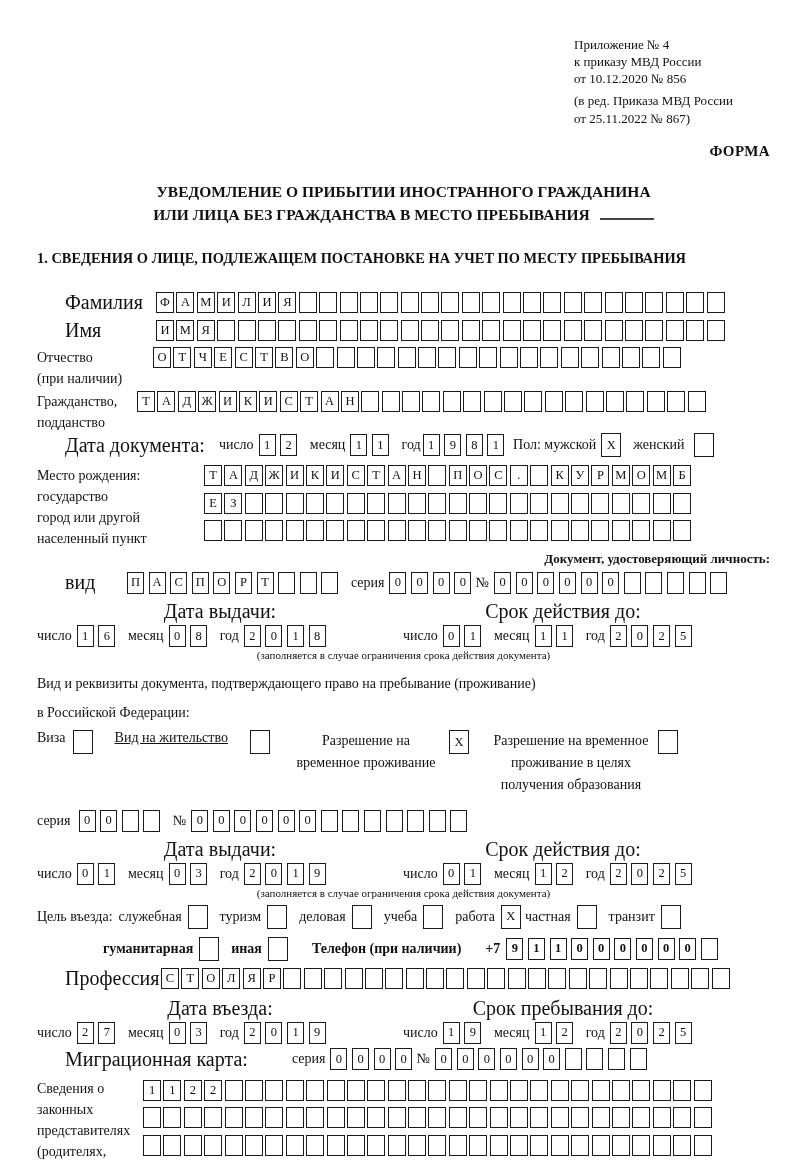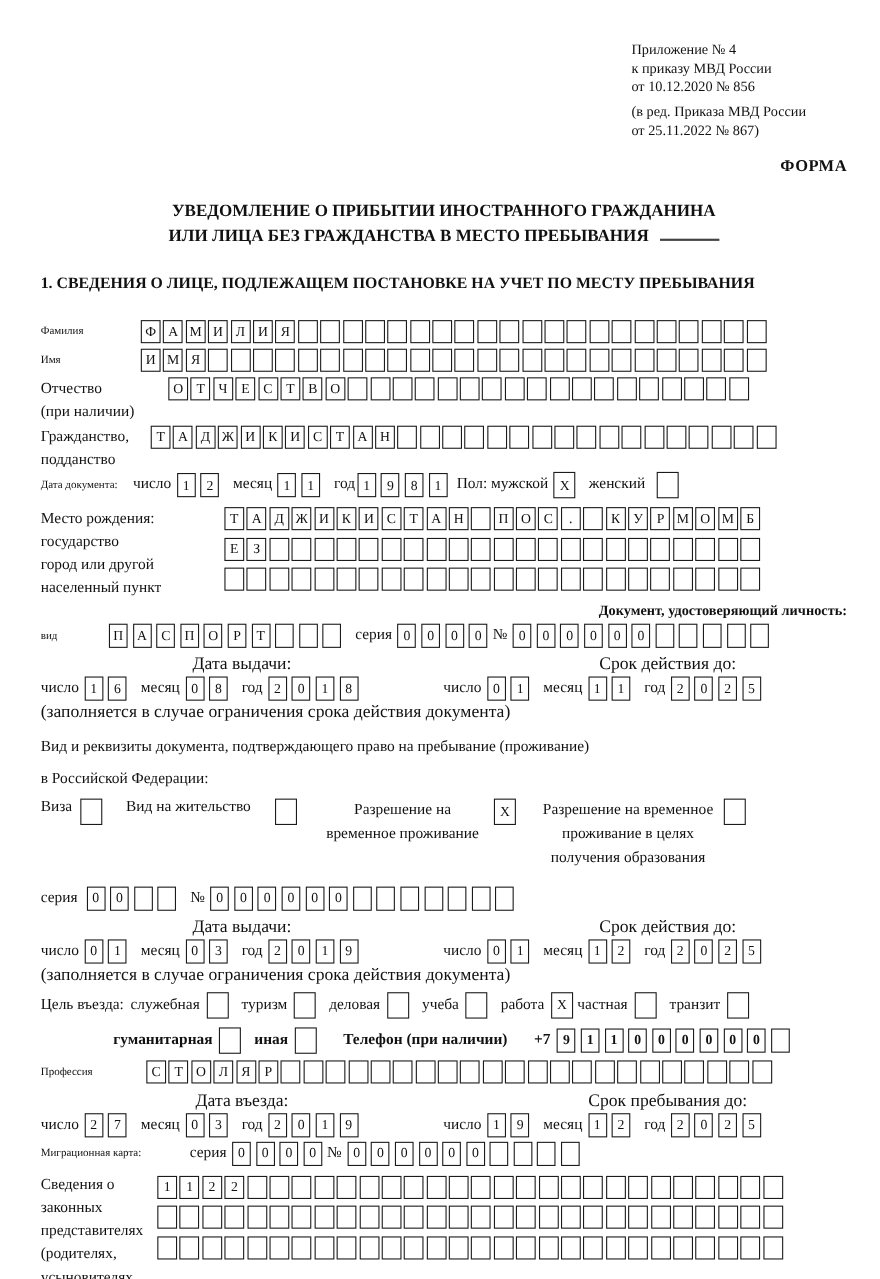--- a/index.html
+++ b/index.html
@@ -10,44 +10,44 @@
   .law-ref{margin-left:auto;width:196px;font-size:13px;line-height:1.32;}
   .law-ref .gap{height:5px;}
   .forma{font-weight:bold;font-size:15px;text-align:right;margin-top:16px;letter-spacing:.4px;}
   .title{margin-top:20px;text-align:center;font-weight:bold;font-size:15.5px;line-height:1.5;}
   .blank-line{display:inline-block;width:54px;border-bottom:2px solid #444;height:.85em;margin-left:10px;}
   .sec-head{margin-top:24px;margin-bottom:24px;font-weight:bold;font-size:14.4px;}
 
   
   .row{display:flex;align-items:center;margin-bottom:5px;}
   .row.top{align-items:flex-start;}
-  .lbl{font-size:10px;white-space:nowrap;}
+  .lbl{font-size:20px;white-space:nowrap;margin-left:28px;}
   .lbl2{font-size:14px;line-height:1.5;}
   .cells{display:flex;flex-wrap:nowrap;}
   .cell{display:inline-flex;align-items:center;justify-content:center;flex:0 0 auto;
         width:16px;height:19px;border:1.6px solid #1b1b1b;margin-right:2.4px;
         font-size:12.5px;font-family:"Liberation Serif",serif;}
   .sp .cell{margin-right:4.6px;width:15px;height:20px;}
   .cbx .cell{width:18px;height:22px;margin-right:0;}
   .stack .cells{margin-bottom:6.5px;}
 
   .w90{width:91px;flex:0 0 91px;}
   .w116{width:116px;flex:0 0 116px;}
   .w167{width:167px;flex:0 0 167px;}
 
   
-  .dl-row{display:flex;font-size:16px;margin-bottom:2px;gap:44px;}
+  .dl-row{display:flex;font-size:20px;margin-bottom:2px;}
   .dl-a{width:366px;text-align:center;}
   .dl-b{width:320px;text-align:center;}
   .dg-row{display:flex;align-items:center;margin-bottom:2px;}
   .dg-a{width:366px;display:flex;align-items:center;}
   .dg-b{display:flex;align-items:center;}
   .dlab{font-size:14px;margin-right:5px;}
   .dlab.m{margin-left:8px;}
-  .note-r{font-size:16px;text-align:left;margin-bottom:10px;font-family:Liberation Serif, serif;}
+  .note-r{font-size:11px;text-align:center;margin-bottom:10px;font-family:Liberation Serif, serif;}
 
   .para{font-size:14px;line-height:1.9;margin-bottom:2px;}
 
   
   .permits{display:flex;align-items:flex-start;margin:4px 0 14px 0;}
   .permits .opt{display:flex;align-items:flex-start;}
   .optlbl{font-size:14px;}
   .optlbl.c2{width:152px;text-align:center;line-height:1.55;margin-left:20px;}
   .optlbl.c3{width:160px;text-align:center;line-height:1.55;margin-left:22px;}
   .permits .cbx{margin-left:7px;margin-top:0;}
@@ -421,21 +421,21 @@
 
   <div class="para">Вид и реквизиты документа, подтверждающего право на пребывание (проживание)</div>
   <div class="para">в Российской Федерации:</div>
   <div class="permits">
     <div class="opt">
       <span class="optlbl">Виза</span>
       <span class="cells cbx">
           <span class="cell"></span>
         </span>
     </div>
-    <div class="opt" style="margin-left:22px;">
+    <div class="opt" style="margin-left:22px;text-decoration:underline;">
       <span class="optlbl">Вид на жительство</span>
       <span class="cells cbx" style="margin-left:22px;">
           <span class="cell"></span>
         </span>
     </div>
     <div class="opt">
       <span class="optlbl c2">Разрешение на временное проживание</span>
       <span class="cells cbx">
           <span class="cell">X</span>
         </span>

